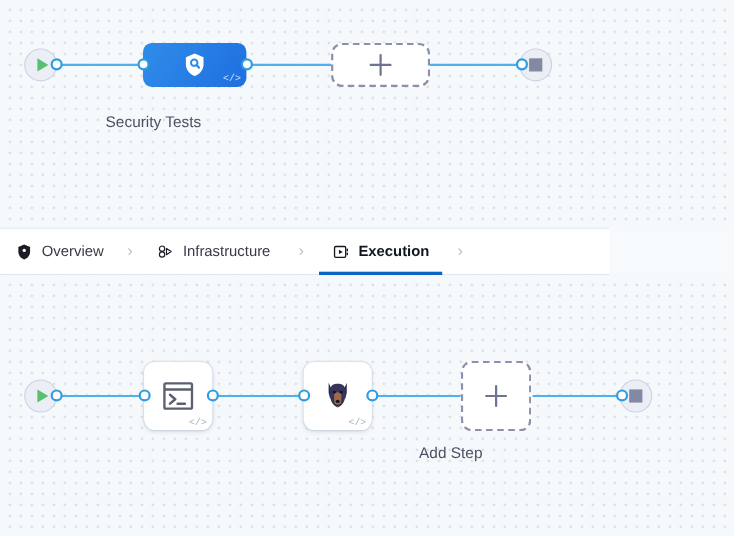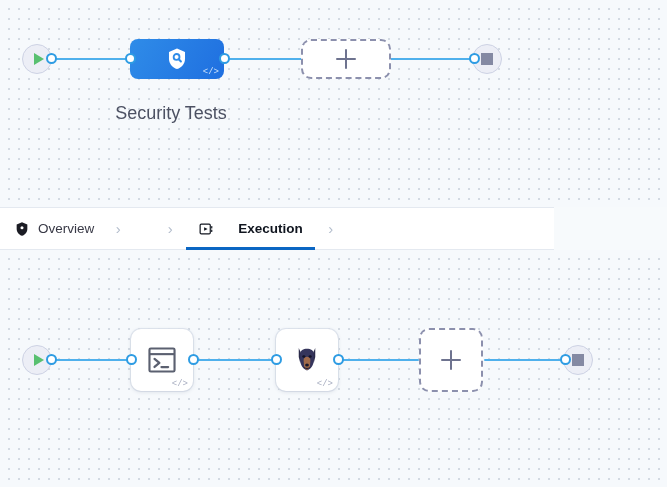--- a/index.html
+++ b/index.html
@@ -33,21 +33,21 @@
     display: flex; align-items: center;
     padding-left: 14px;
   }
   .tab {
     display: flex; align-items: center; gap: 8px;
     height: 42px; position: relative;
     font-size: 13.5px; color: #383946;
     cursor: pointer; white-space: nowrap;
   }
   .tab .tlabel { line-height: 1; }
-  .tab.active .tlabel { font-weight: bold; color: #10151f; margin-left: 16px; }
+  .tab.active .tlabel { font-weight: bold; color: #10151f; }
   .tab.active::after {
     content: ""; position: absolute; left: -12px; right: -12px; bottom: 0;
     height: 3px; background: #0b66c3;
   }
   .tab-ico { width: 16px; height: 16px; display: block; flex: none; }
   .sep {
     width: 48px; text-align: center;
     color: #b3bdcc; font-size: 15px; line-height: 1;
     user-select: none;
   }
@@ -111,22 +111,22 @@
   }
   .codeglyph {
     position: absolute; right: 5px; bottom: 2px;
     font-size: 9px; color: #a9afc2;
     font-family: "Liberation Mono", monospace; line-height: 1;
     pointer-events: none;
   }
 
   
   .node-label {
-    position: absolute; text-align: center;
-    font-size: 18px; color: #4c5163; line-height: 1.42;
+    position: absolute; text-align: left;
+    font-size: 14px; color: #4c5163; line-height: 1.42;
   }
 </style>
 </head>
 <body>
 
 <div class="app">
 
   <div class="pane pane-top">
 
     <div class="edge" style="left:51px;  top:58px; width:84px;"></div>
@@ -164,20 +164,28 @@
 
     <div class="tab">
       <svg class="tab-ico" viewBox="0 0 24 24">
         <path d="M12 2 4 5.2v6.4C4 17 7.4 20.8 12 22.2 16.6 20.8 20 17 20 11.6V5.2L12 2z" fill="#1b1c24"></path>
         <circle cx="12" cy="10" r="2.3" fill="#ffffff"></circle>
       </svg>
       <span class="tlabel">Overview</span>
     </div>
     <span class="sep">›</span>
 
+    <div class="tab">
+      <svg class="tab-ico" viewBox="0 0 24 24">
+        <circle cx="8" cy="7.6" r="3.6" fill="none" stroke="#1b1c24" stroke-width="1.6"></circle>
+        <circle cx="8" cy="15.6" r="3.6" fill="none" stroke="#1b1c24" stroke-width="1.6"></circle>
+        <path d="M14 7.4 20.4 11.6 14 15.8z" fill="none" stroke="#1b1c24" stroke-width="1.6" stroke-linejoin="round"></path>
+      </svg>
+      <span class="tlabel">Infrastructure</span>
+    </div>
     <span class="sep wide">›</span>
 
     <div class="tab active">
       <svg class="tab-ico" viewBox="0 0 24 24">
         <rect x="3.2" y="4.6" width="15.2" height="14.8" rx="1.8" fill="none" stroke="#10151f" stroke-width="1.8"></rect>
         <path d="M9.2 9.2 14.4 12 9.2 14.8z" fill="#10151f"></path>
         <line x1="20.6" y1="8.4" x2="20.6" y2="10.4" stroke="#10151f" stroke-width="1.8" stroke-linecap="round"></line>
         <line x1="20.6" y1="13.6" x2="20.6" y2="15.6" stroke="#10151f" stroke-width="1.8" stroke-linecap="round"></line>
       </svg>
       <span class="tlabel">Execution</span>
@@ -222,20 +230,21 @@
         <path d="M17 30.5 C18.3 31.6 21.7 31.6 23 30.5" fill="none" stroke="#17172c" stroke-width="1.3" stroke-linecap="round"></path>
       </svg>
       <span class="codeglyph">&lt;/&gt;</span>
     </div>
     <div class="port" style="left:271px; top:104px;"></div>
     <div class="port" style="left:333px; top:104px;"></div>
 
     <div class="add-box" style="left:419px; top:78px; width:64px; height:64px;">
       <span class="plus"></span>
     </div>
+    <div class="node-label" style="left:381px; top:152px; width:140px;">Add Step</div>
 
     <div class="terminal" style="left:563px; top:95px;">
       <span class="stop-sq"></span>
     </div>
     <div class="port" style="left:560px; top:104px;"></div>
   </div>
 
 </div>
 
 </body></html>

